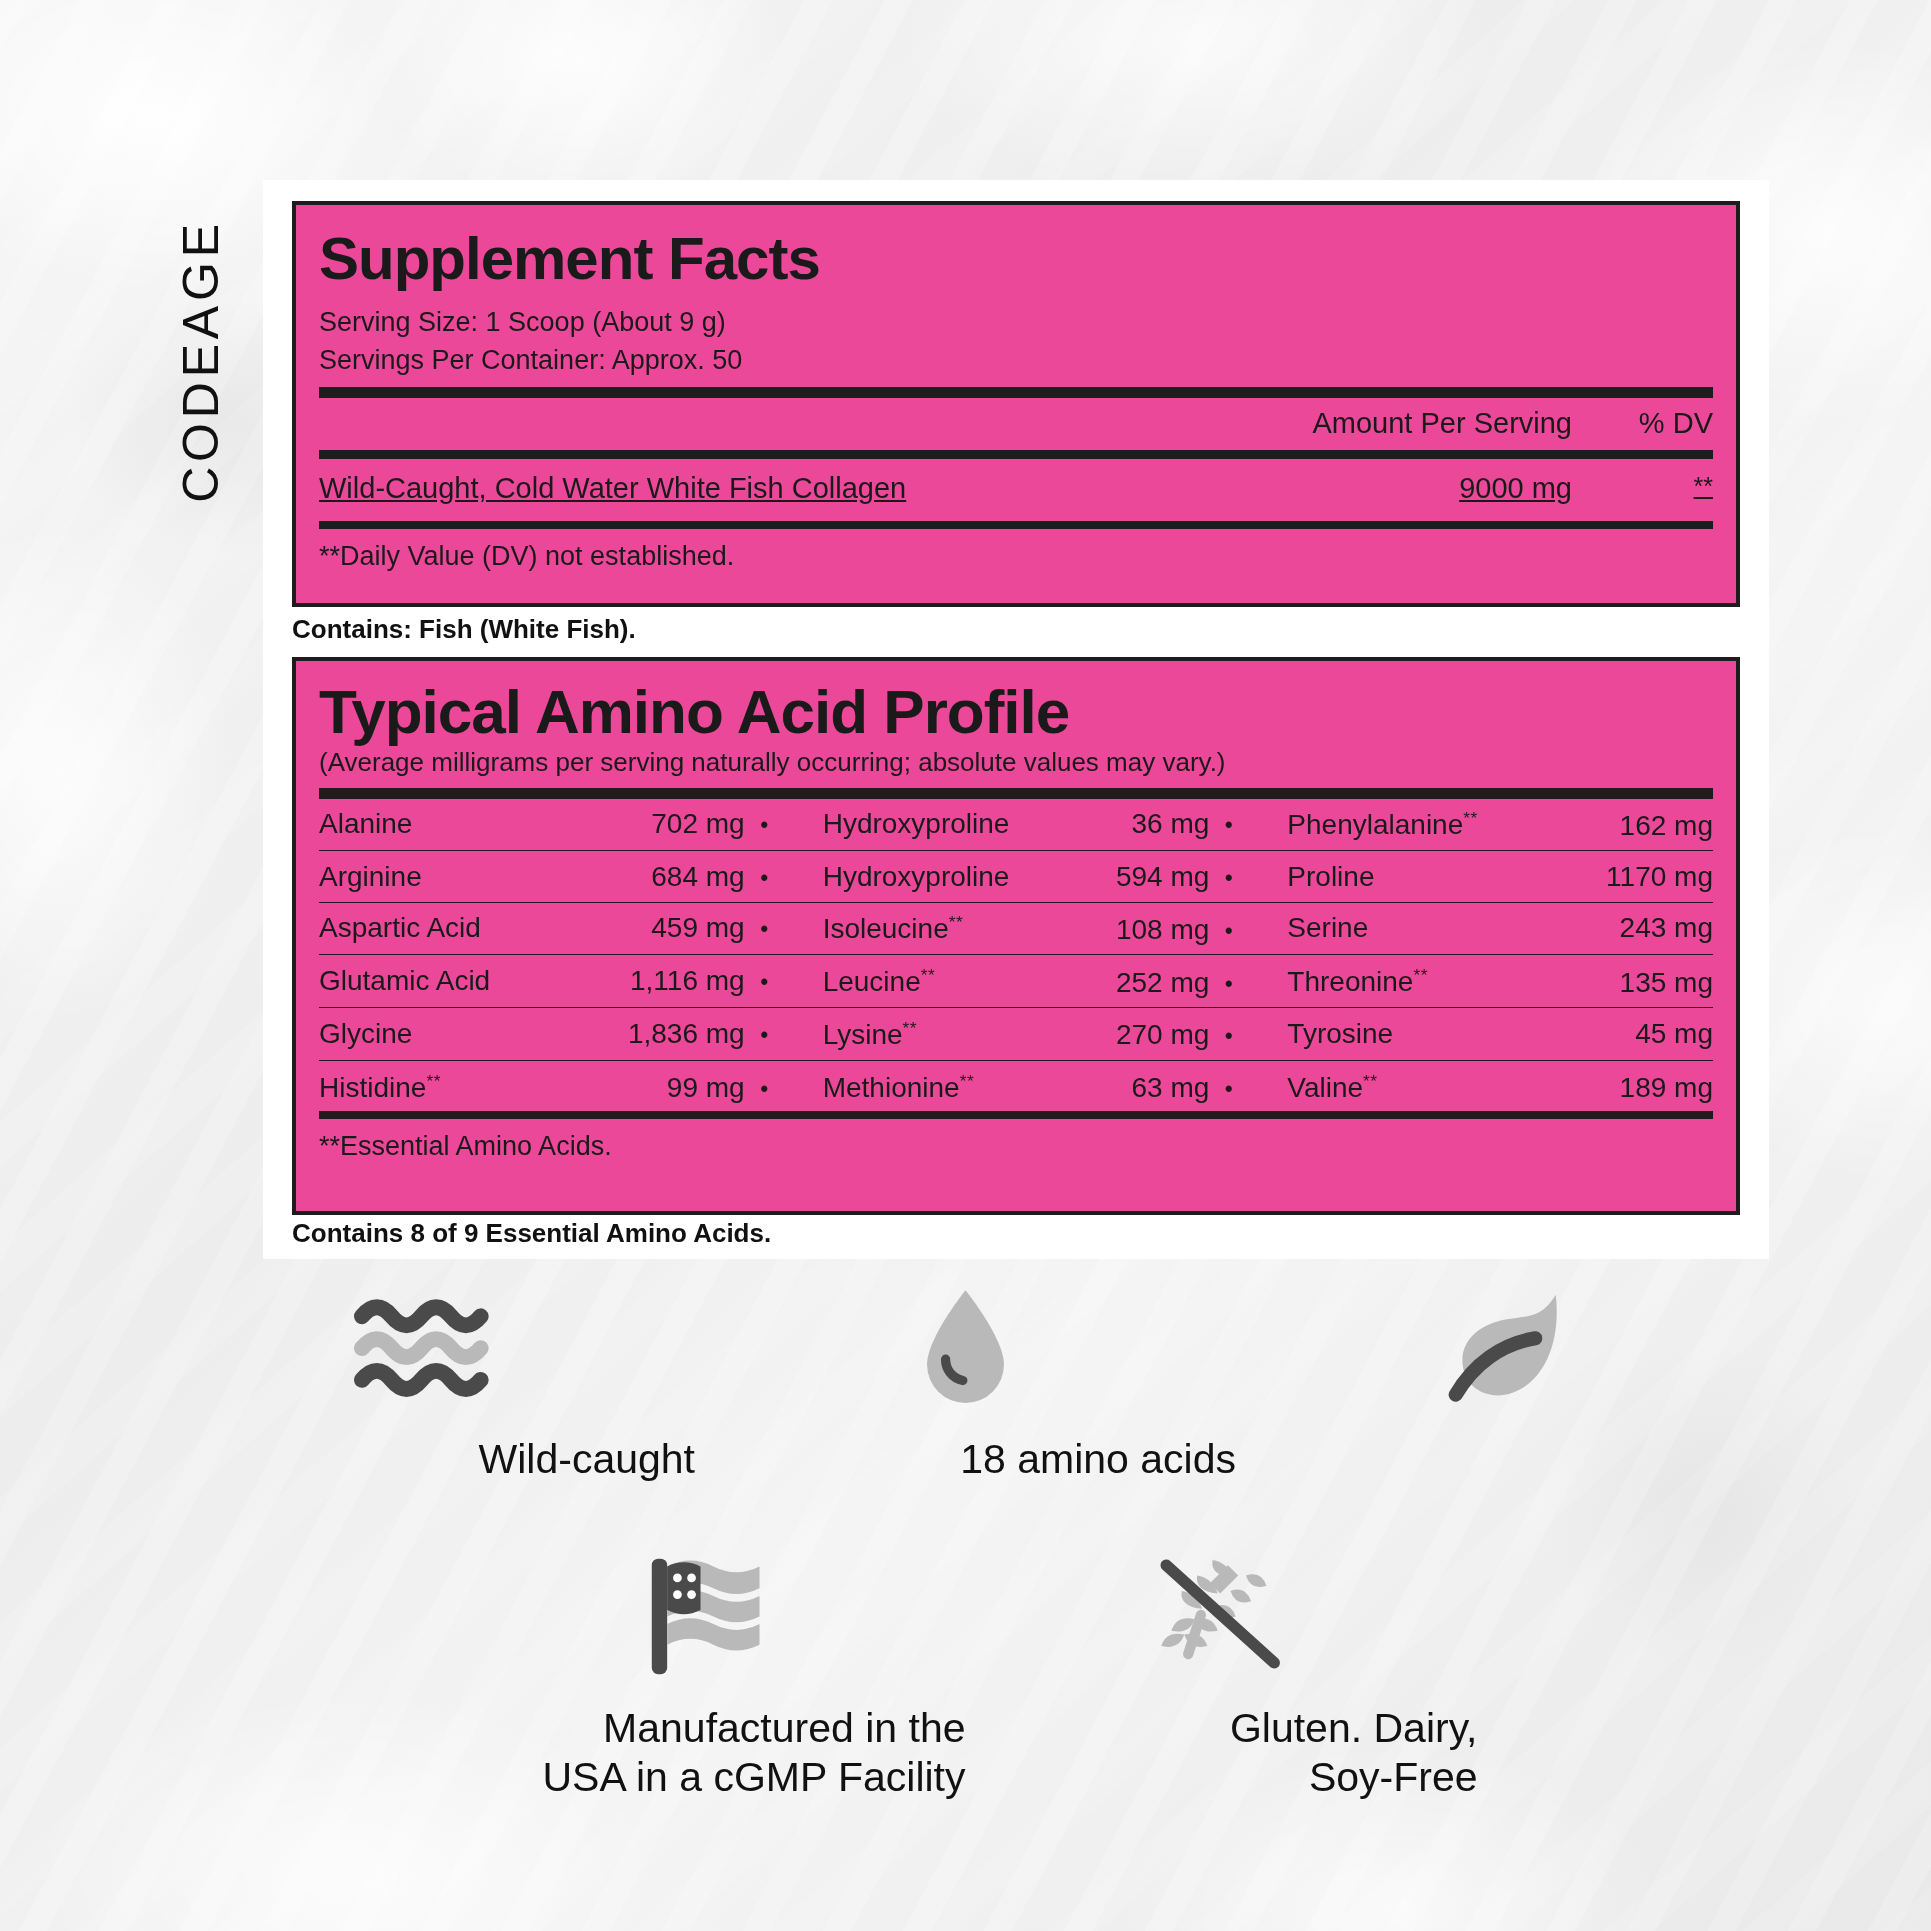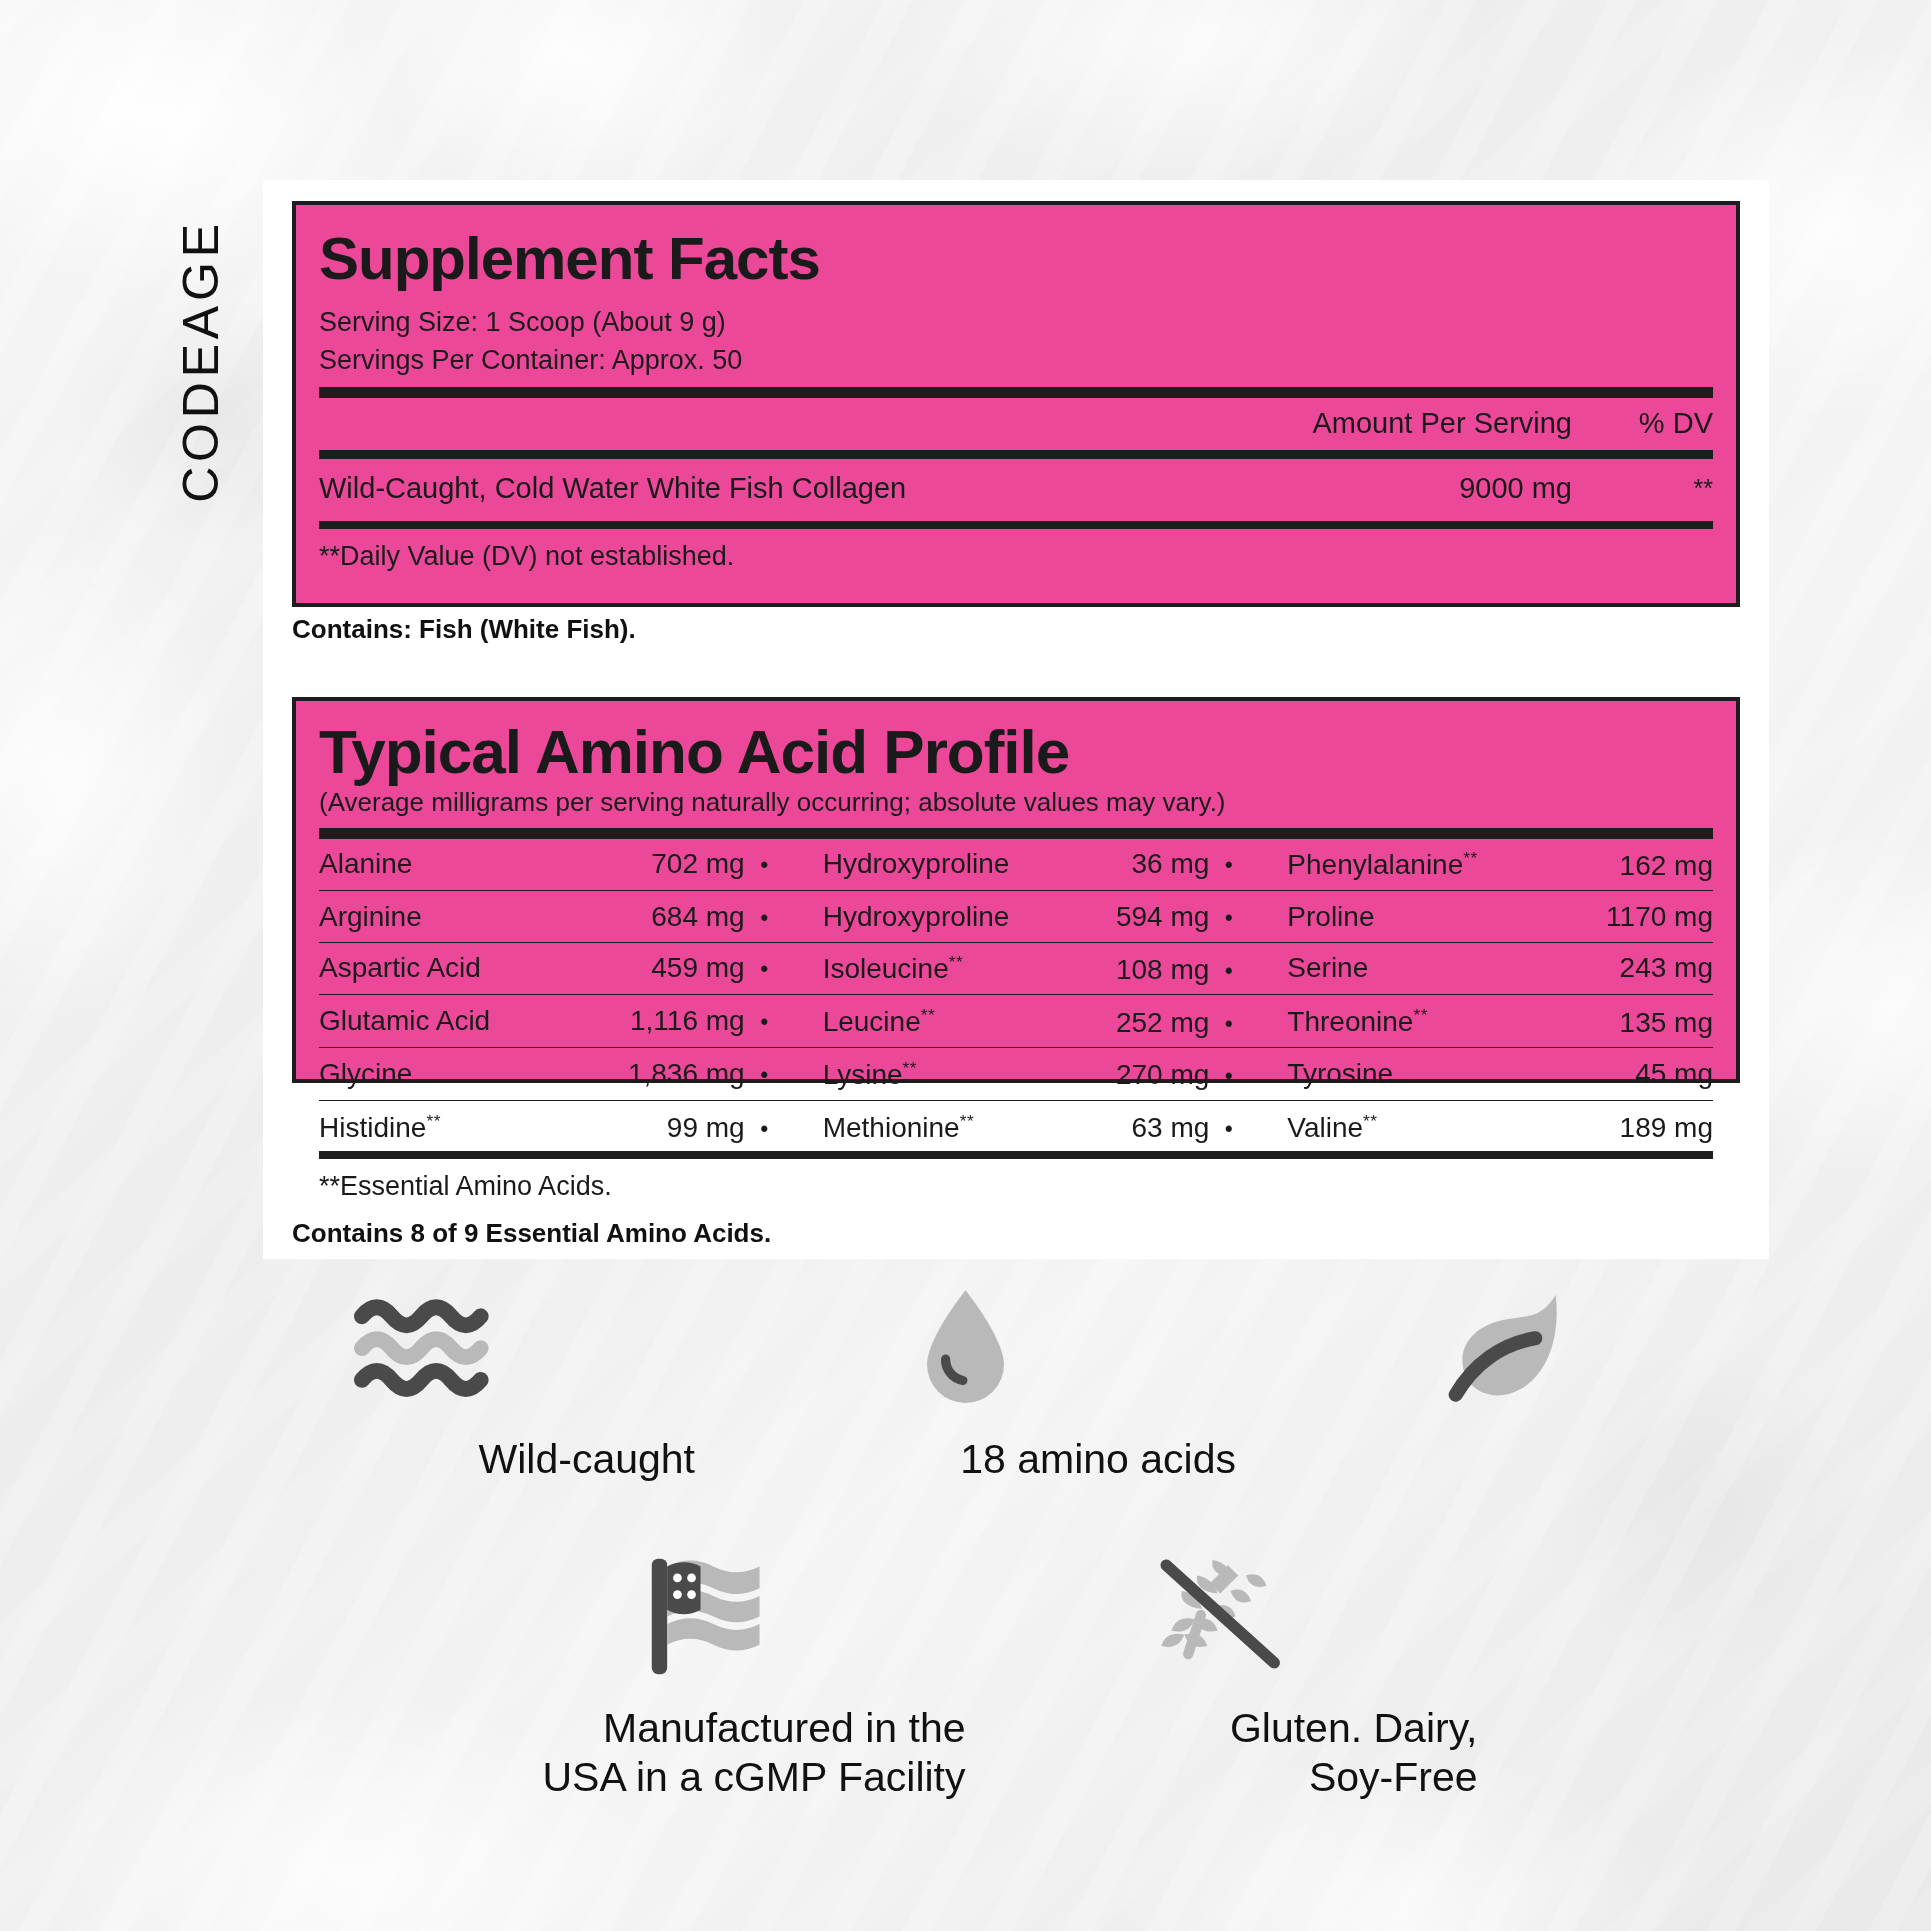--- a/index.html
+++ b/index.html
@@ -77,21 +77,21 @@
   }
 
   
   .panel {
     position: absolute;
     border: 4.8px solid #1d1d1d;
     background: #ec4899;
   }
 
   #sf-panel { left: 292px; top: 201px; width: 1448px; height: 406px; }
-  #aa-panel { left: 292px; top: 657px; width: 1448px; height: 386px; margin-top: 40px; }
+  #aa-panel { left: 292px; top: 657px; width: 1448px; height: 558px; }
 
   h1.title {
     font-size: 60px;
     font-weight: 700;
     letter-spacing: -1px;
     color: #1a1a1a;
     line-height: 1.02;
   }
   #sf-panel h1.title { margin: 23px 0 13.5px 23px; }
   #aa-panel h1.title { font-size: 62px; margin: 19.3px 0 3.9px 23px; }
@@ -120,24 +120,25 @@
     align-items: baseline;
     font-size: 29px;
     color: #1a1a1a;
     margin: 9.7px 23px 9.7px 23px;
   }
   .sf-head .aps { margin-right: 56px; }
   .sf-head .dv  { width: 85px; text-align: right; }
 
   .sf-row {
     display: flex;
-    align-items: center;
+    align-items: flex-start;
     font-size: 29px;
     color: #1a1a1a;
     margin: 13.5px 23px 15.4px 23px;
+    text-decoration: underline;
   }
   .sf-row .nm  { flex: 1; }
   .sf-row .amt { margin-right: 56px; }
   .sf-row .pdv { width: 85px; text-align: right; font-size: 25px; }
 
   .footnote {
     font-size: 27px;
     color: #1a1a1a;
     margin: 11.6px 0 0 23px;
   }

